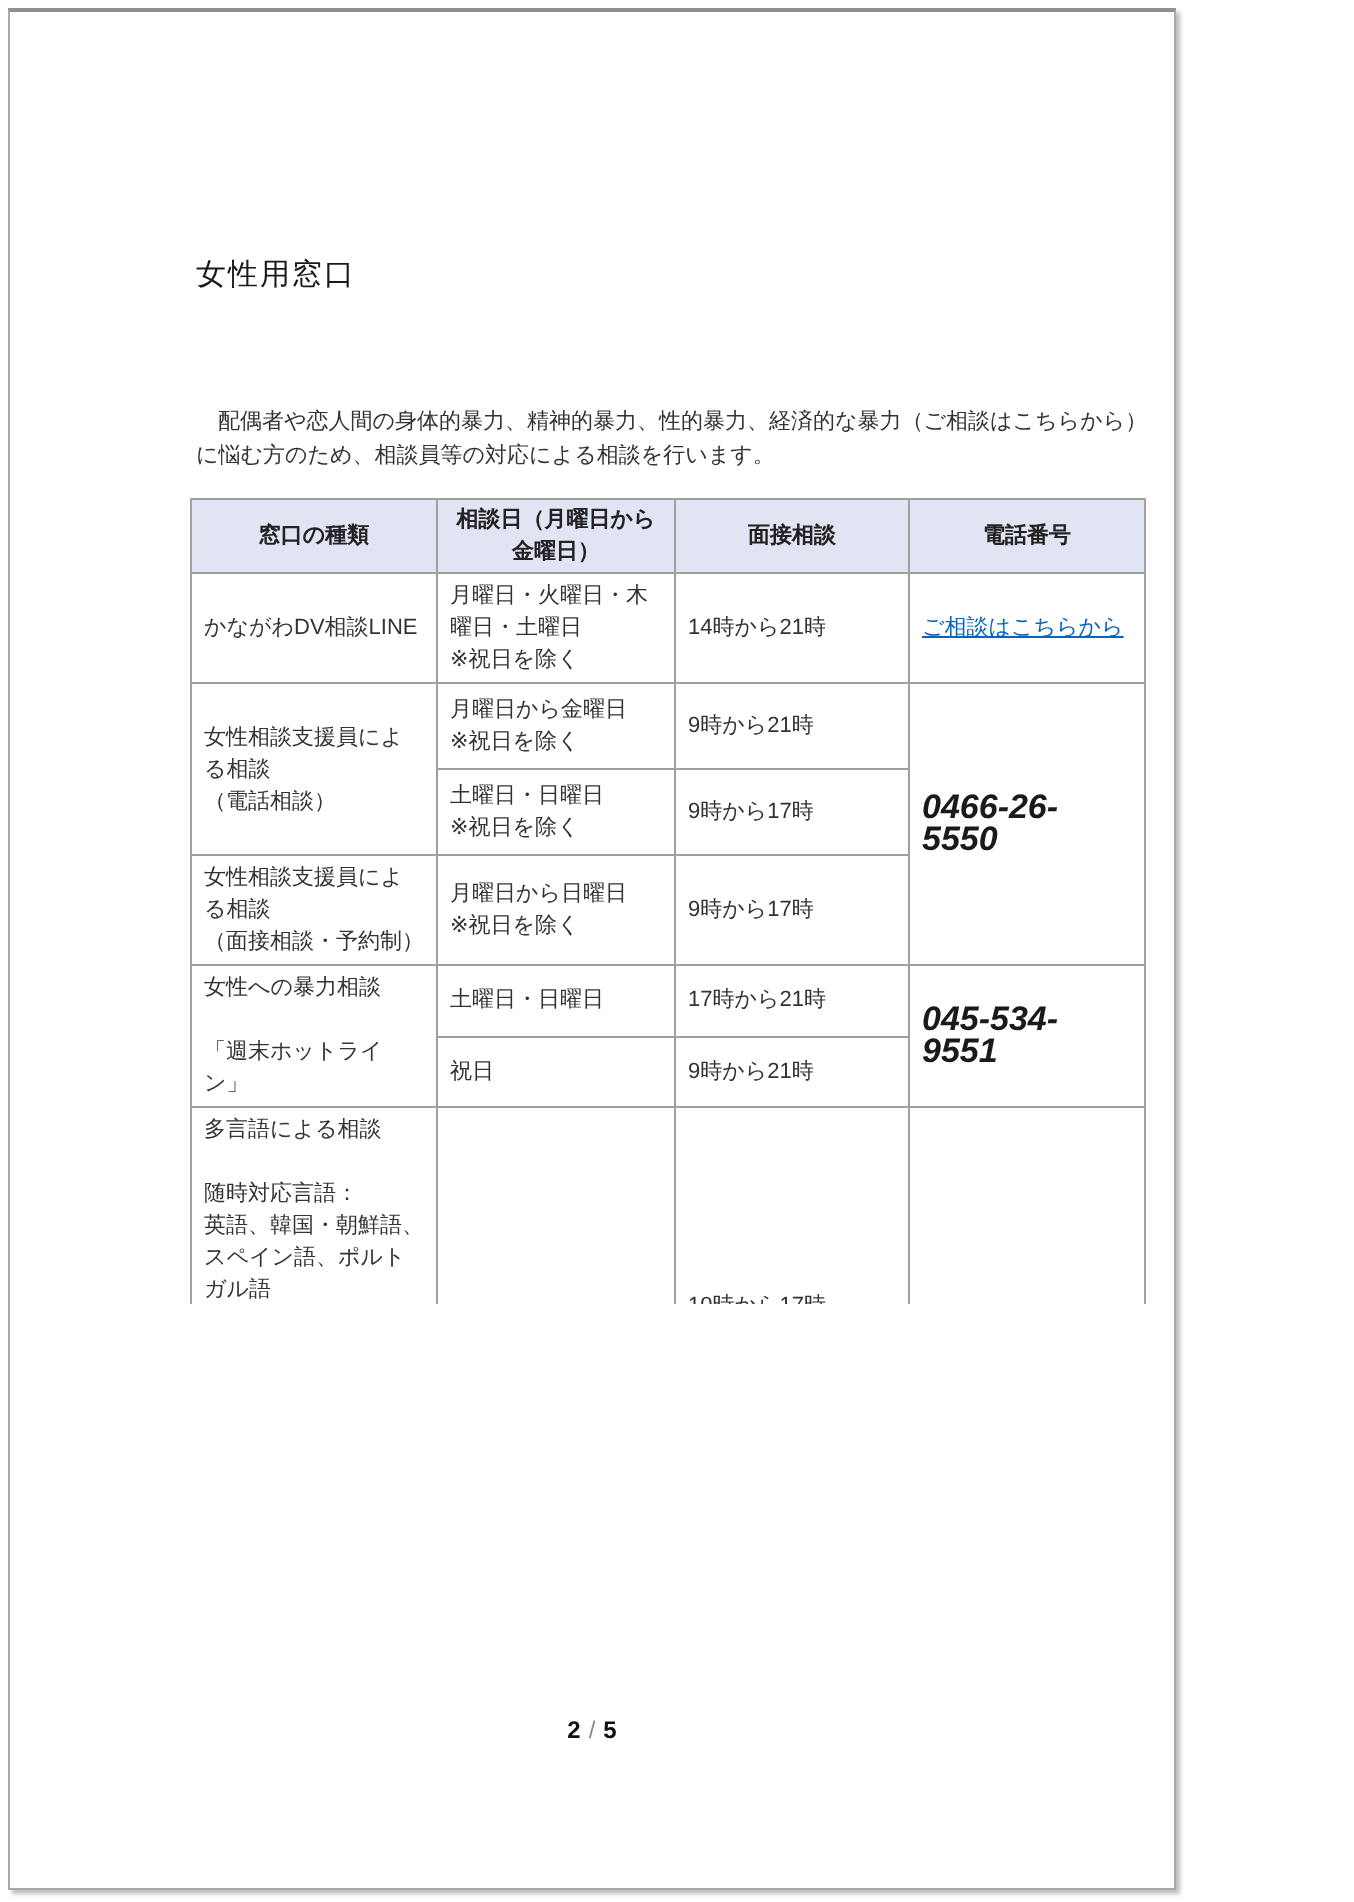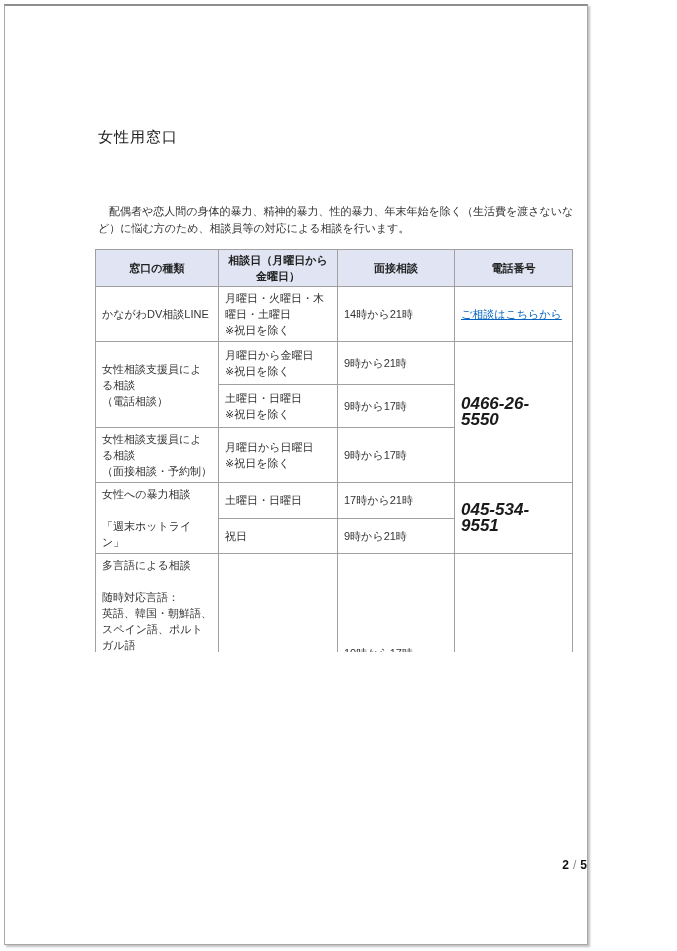--- a/index.html
+++ b/index.html
@@ -58,34 +58,34 @@
     background:#e0e4f3; font-weight:bold; text-align:center;
     height:20px; padding:2px 4px; color:#222222;
   }
   tr.r1 { height:55px; } tr.r2 { height:43px; } tr.r3 { height:43px; }
   tr.r4 { height:42px; } tr.r5 { height:28px; } tr.r6 { height:28px; }
   td.phone { font-weight:bold; font-size:17px; color:#1a1a1a;font-style:italic; }
   a.consult-link { color:#0563c1; text-decoration:underline; cursor:pointer;font-family:Liberation Mono, monospace; }
 
   .page-num {
     position:absolute; left:0; top:852px; width:100%;
-    text-align:right; font-size:12px;
+    text-align:center; font-size:12px;
   }
   .page-num .num { font-weight:bold; color:#111111; }
   .page-num .sep { color:#8a8a8a; padding:0 4px; }
 </style>
 </head>
 <body>
 
 <div class="page">
 
   <div class="doc-title">女性用窓口</div>
 
 
-  <div class="intro">　配偶者や恋人間の身体的暴力、精神的暴力、性的暴力、年末年始を除く（生活費を渡さないなど）に悩む方のため、相談員等の対応による相談を行います。</div>
+  <div class="intro">　配偶者や恋人間の身体的暴力、精神的暴力、性的暴力、経済的な暴力（ご相談はこちらから）に悩む方のため、相談員等の対応による相談を行います。</div>
 
   <div class="table-wrap">
     <table class="consult">
       <colgroup>
           <col class="c1">
           <col class="c2">
           <col class="c3">
           <col class="c4">
         </colgroup>
       <tbody>

